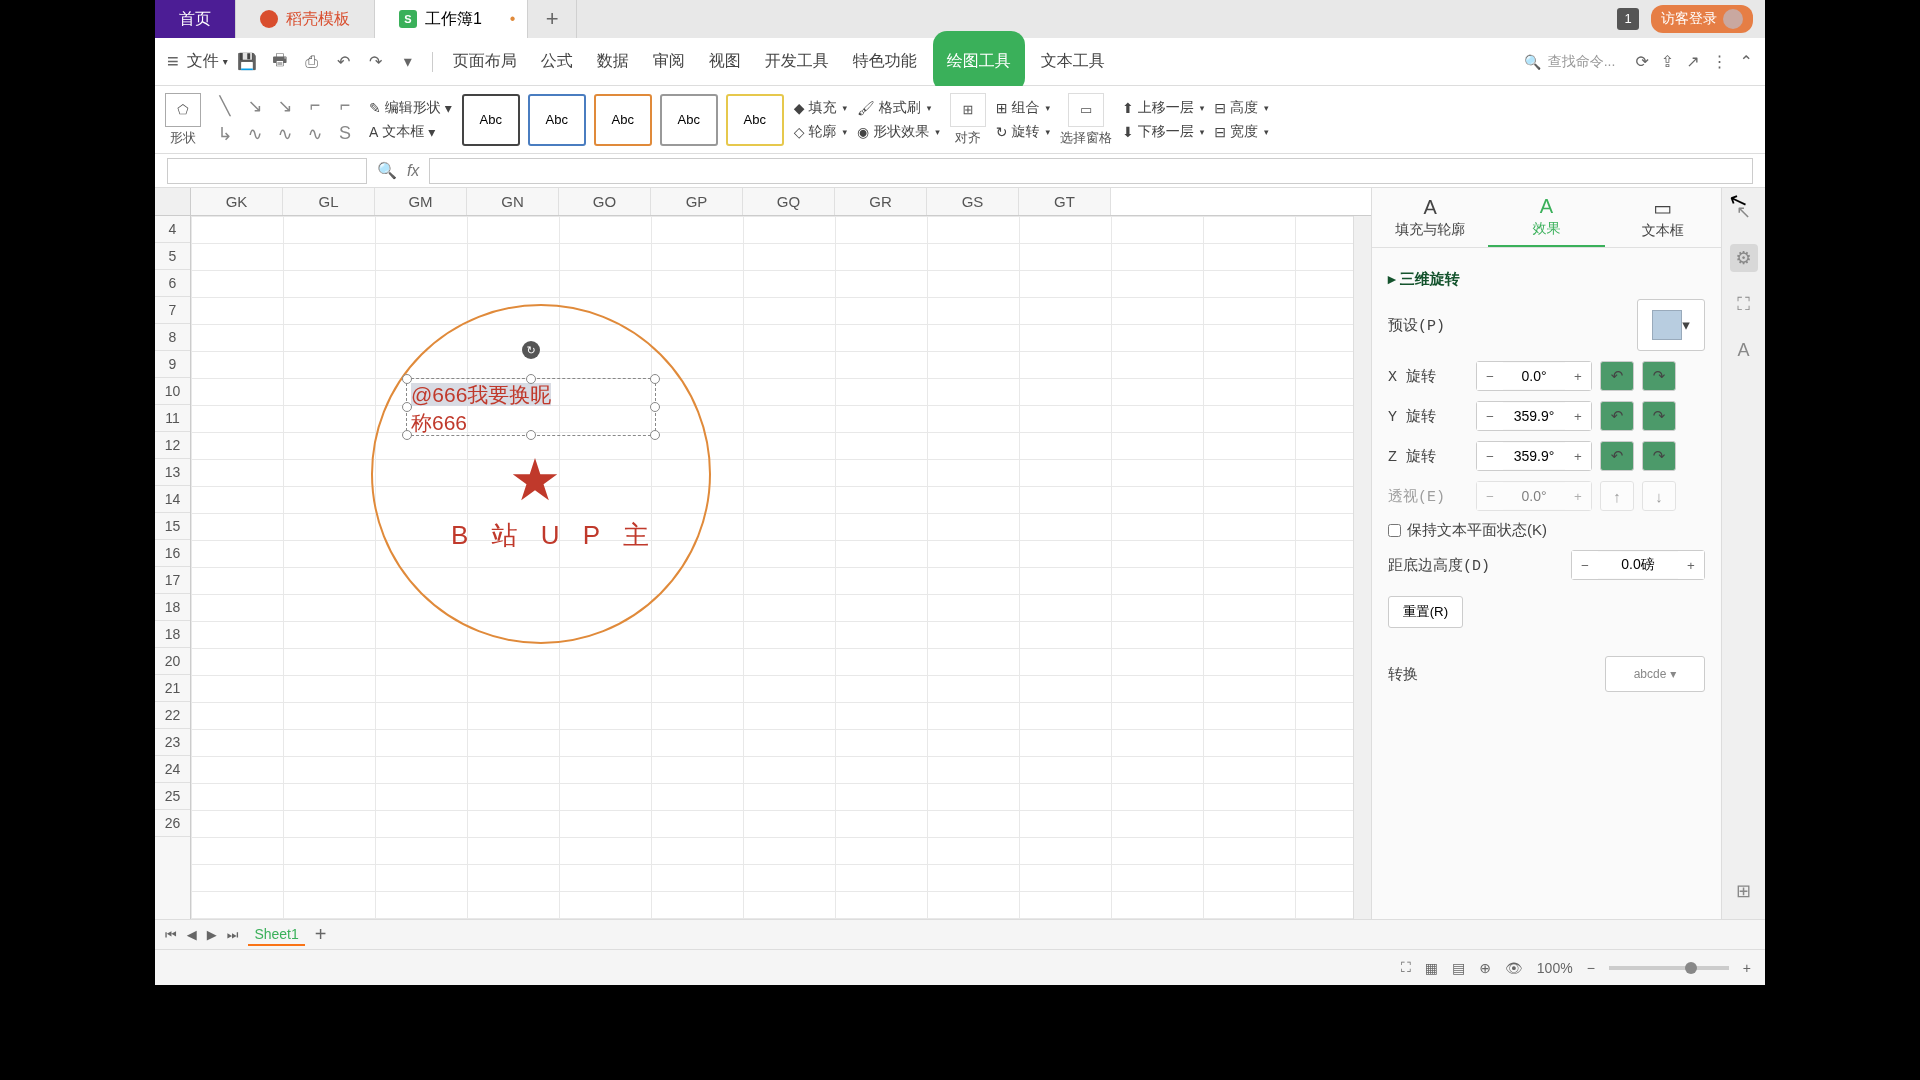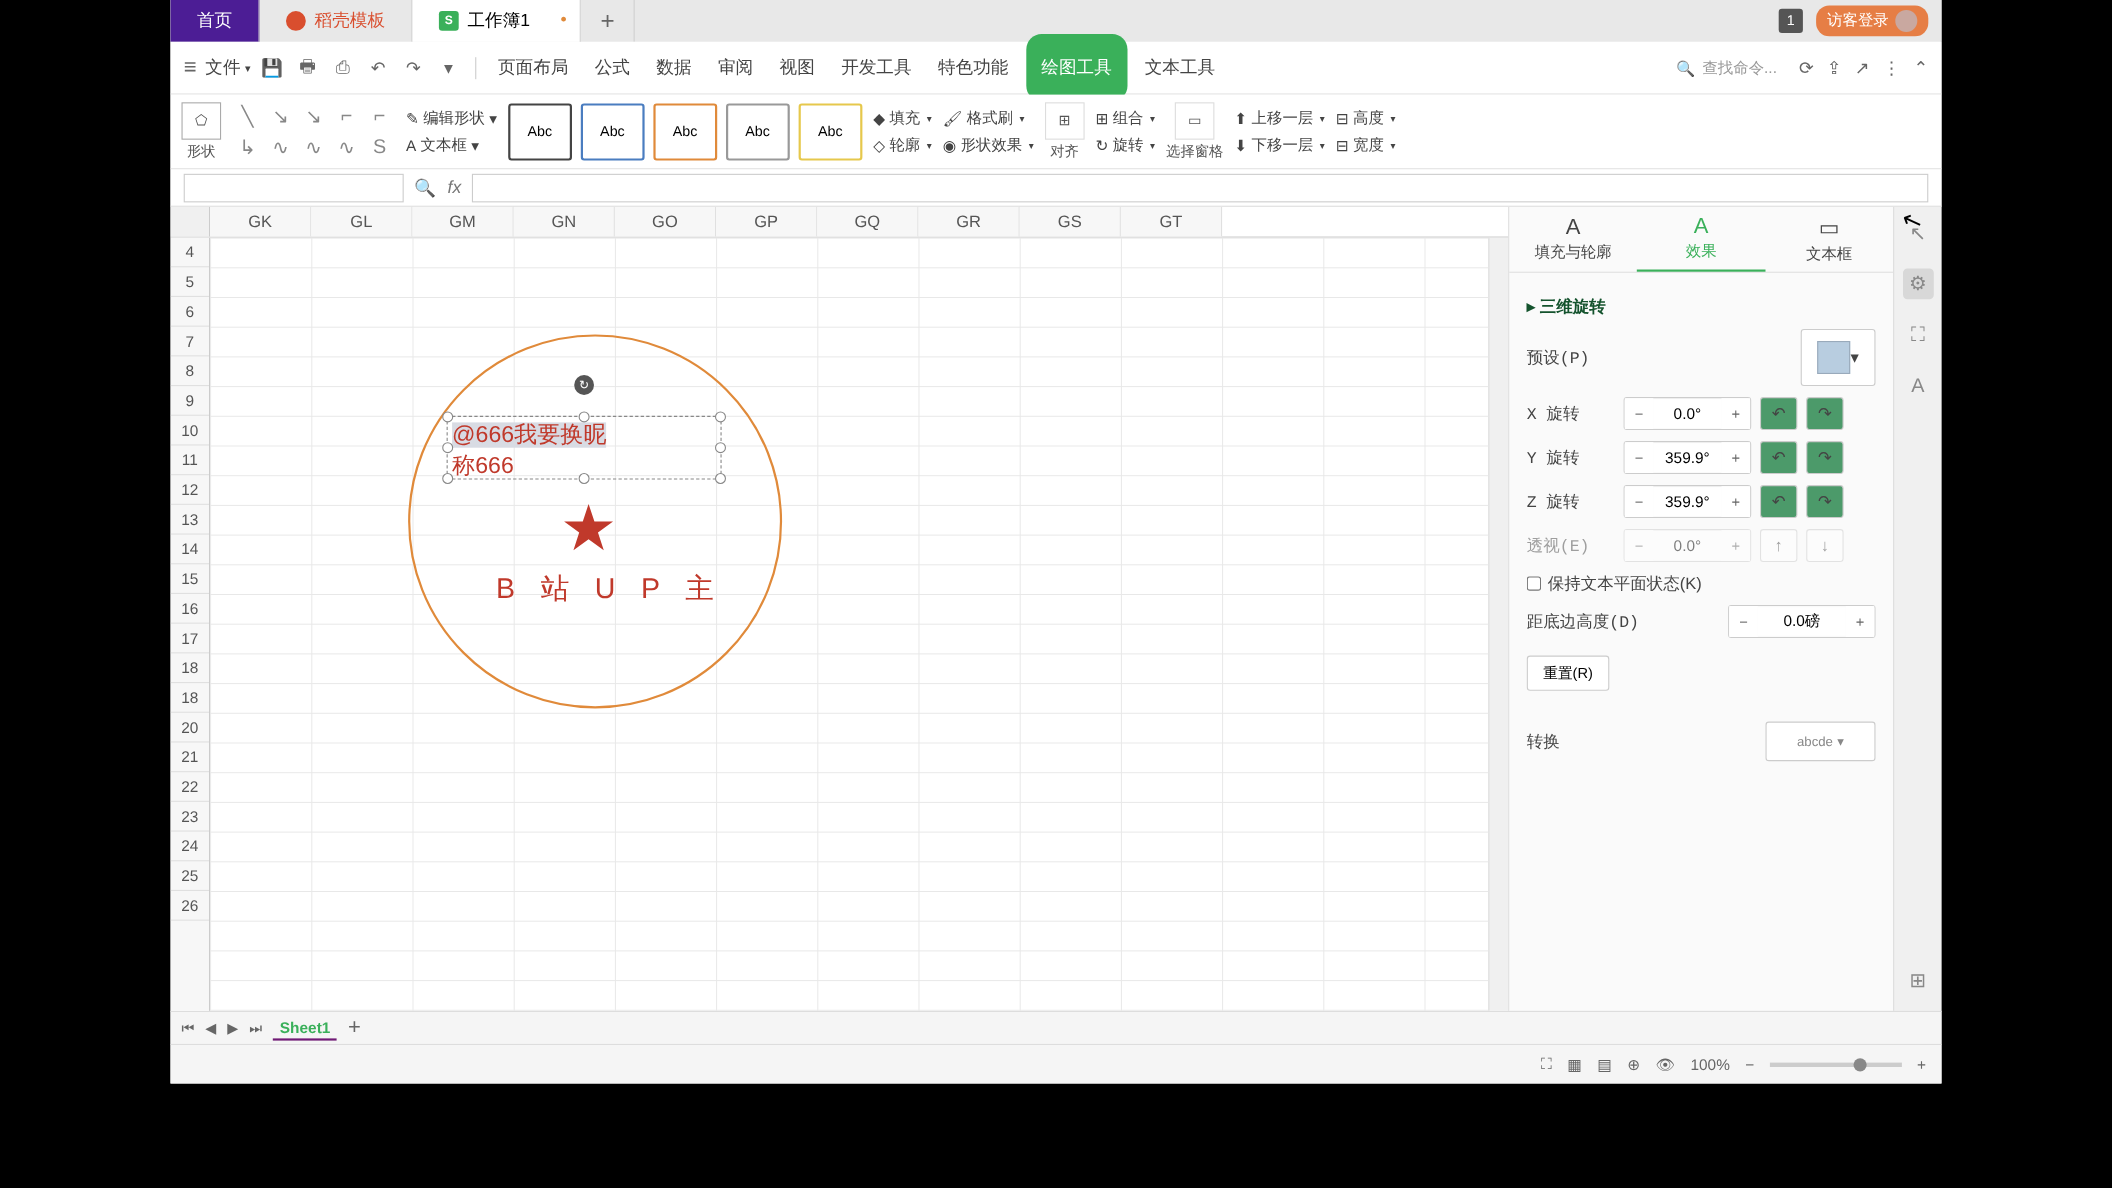--- a/index.html
+++ b/index.html
@@ -108,21 +108,21 @@
 .transform-box{ width:100px; height:36px; border:1px solid #ccc; background:#fff; display:flex;align-items:center;justify-content:center; gap:4px; border-radius:3px; font-size:12px; color:#888;}
 
 
 .iconbar{ width:44px; background:#f0f0f0; border-left:1px solid #ddd; display:flex; flex-direction:column; align-items:center; padding-top:10px; gap:18px; color:#888;}
 .iconbar div{ width:28px;height:28px; display:flex;align-items:center;justify-content:center; font-size:18px;}
 .iconbar .active{ background:#d8d8d8; border-radius:4px;}
 
 
 .sheettabs{ height:30px; background:#f5f5f5; border-top:1px solid #ddd; display:flex; align-items:center; padding:0 10px; gap:10px; font-size:14px; color:#666;}
 .sheettabs .nav{ font-size:13px;}
-.sheet-tab{ font-weight:bold; color:#3ab05a; border-bottom:2px solid #701a75; padding:2px 6px;}
+.sheet-tab{ font-weight:normal; color:#3ab05a; border-bottom:2px solid #f97316; padding:2px 6px;}
 .add-sheet{ font-size:20px;}
 .statusbar{ height:36px; background:#f5f5f5; border-top:1px solid #ddd; display:flex; align-items:center; justify-content:flex-end; padding:0 14px; gap:14px; color:#666; font-size:14px;}
 .zoom-slider{ width:120px; height:4px; background:#ccc; position:relative;}
 .zoom-slider .thumb{ width:12px;height:12px; background:#888; border-radius:50%; position:absolute; top:-4px; left:76px;}
 .cursor-arrow{ position:absolute; right:18px; top:188px; font-size:22px; color:#000; transform:rotate(-20deg);}
 </style>
 </head>
 <body>
 
 <div class="app">

